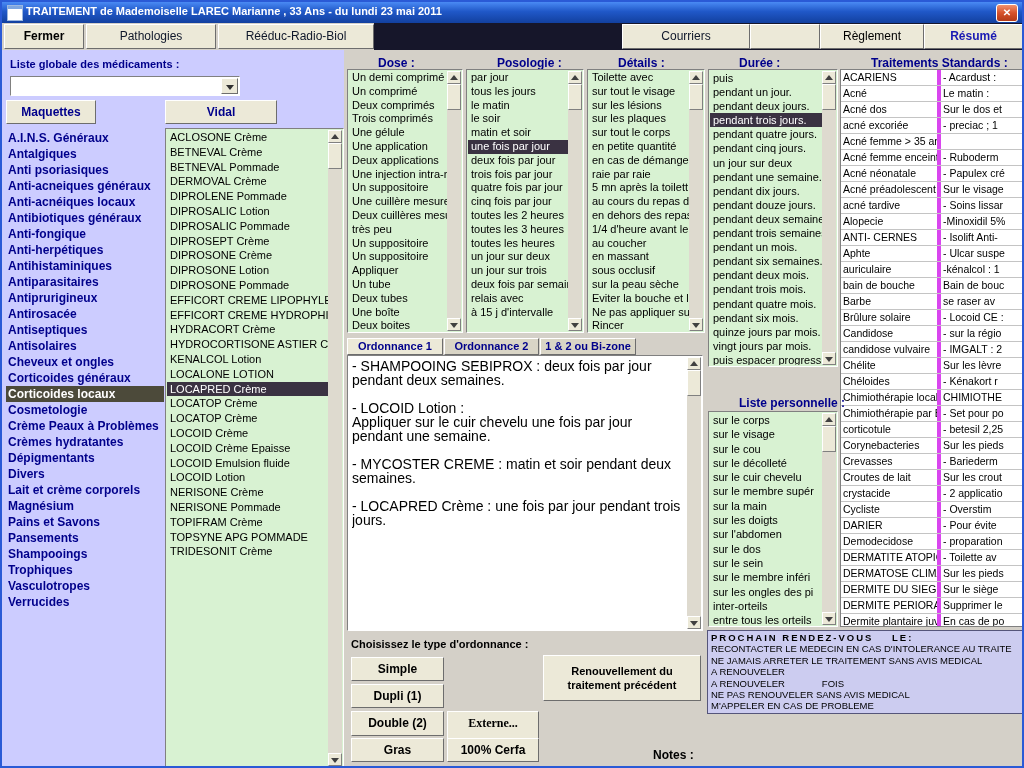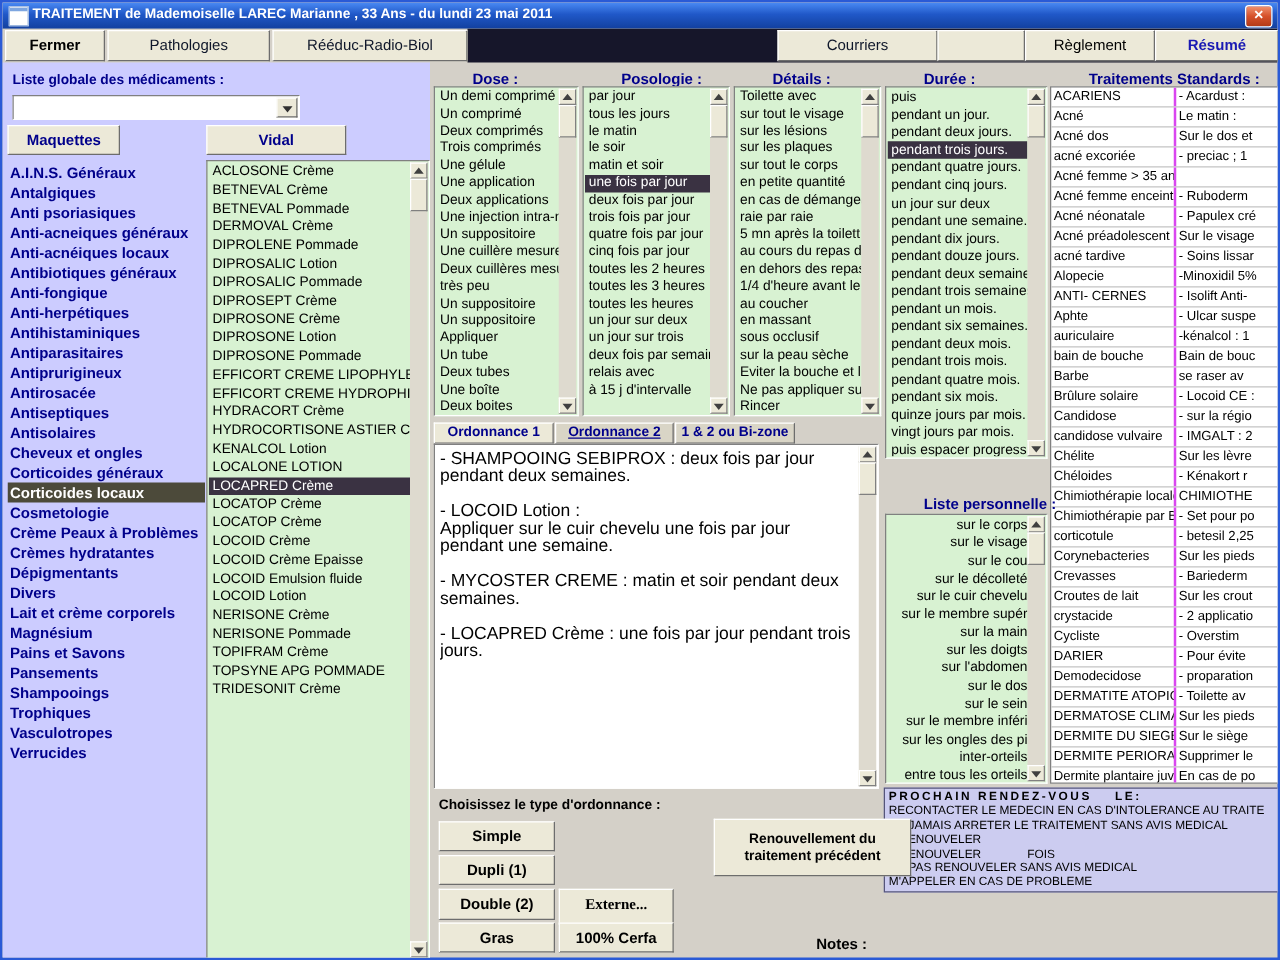--- a/index.html
+++ b/index.html
@@ -37,38 +37,38 @@
   .vscroll{position:absolute;right:1px;top:1px;bottom:1px;width:14px;background:#dedacf;}
   .sb{position:absolute;left:0;width:14px;height:13px;background:#ece9d8;border:1px solid;border-color:#fff #808080 #808080 #fff;box-sizing:border-box;}
   .sb-up{top:0;}.sb-down{bottom:0;}
   .sb-up::after{content:"";position:absolute;left:2px;top:3px;border-left:4px solid transparent;border-right:4px solid transparent;border-bottom:5px solid #404040;}
   .sb-down::after{content:"";position:absolute;left:2px;top:4px;border-left:4px solid transparent;border-right:4px solid transparent;border-top:5px solid #404040;}
   .sb-thumb{position:absolute;left:0;top:13px;width:14px;height:26px;background:#ece9d8;border:1px solid;border-color:#fff #808080 #808080 #fff;box-sizing:border-box;}
   
   #standards{position:absolute;left:838px;top:67px;width:184px;height:558px;background:#fff;border:1px solid #808080;box-sizing:border-box;overflow:hidden;}
   .trow{display:flex;height:16px;box-sizing:border-box;border-bottom:1px solid #c4c4c4;}
   .tcell{font-size:10.5px;line-height:15px;white-space:nowrap;overflow:hidden;padding-left:2px;box-sizing:border-box;}
-  .tcell.c0{width:100px;border-right:2px solid #d946ef;}
+  .tcell.c0{width:100px;border-right:4px solid #d946ef;}
   .tcell.c1{flex:1;}
   
   .otab{position:absolute;top:336px;height:17px;box-sizing:border-box;background:#ece9d8;border:1px solid;border-color:#fff #6d6d6d #6d6d6d #fff;font-size:11px;font-weight:bold;color:#00008b;text-align:center;line-height:15px;}
   .otab.inactive{background:#d9d5c6;}
   #rx{position:absolute;left:345px;top:353px;width:356px;height:276px;background:#fff;border:1px solid;border-color:#808080 #fff #fff #808080;box-sizing:border-box;}
   #rx-text{position:absolute;left:4px;top:3px;right:18px;bottom:2px;font-size:14px;line-height:14px;white-space:pre-wrap;overflow:hidden;}
   
   #rv{position:absolute;left:705px;top:628px;width:317px;height:84px;background:#ccccf0;border:1px solid #55557a;box-sizing:border-box;overflow:hidden;padding:1px 3px;}
   .rv-line{font-size:9.5px;line-height:11.4px;white-space:pre;overflow:hidden;color:#000;}
   .rv-line:first-child{letter-spacing:2px;font-weight:bold;}
   
   .cmdbtn{position:absolute;background:#ece9d8;border:1px solid;border-color:#fff #6d6d6d #6d6d6d #fff;box-sizing:border-box;font-size:12px;font-weight:bold;text-align:center;}
   .radiorow{position:relative;height:24px;background:#ece9d8;border:1px solid;border-color:#fff #6d6d6d #6d6d6d #fff;box-sizing:border-box;font-size:11px;font-weight:bold;line-height:22px;padding-left:20px;}
   .radio{position:absolute;left:5px;top:6px;width:10px;height:10px;border-radius:50%;background:#fff;border:1px solid #555;box-sizing:border-box;}
   .radio.on::after{content:"";position:absolute;left:2px;top:2px;width:4px;height:4px;border-radius:50%;background:#000;}
   #enreg-btn{color:#2929c8;font-size:11px;line-height:13px;padding-top:6px;}
-  #renouv-btn{font-size:11px;line-height:14px;padding-top:8px;margin-left:28px;}
+  #renouv-btn{font-size:11px;line-height:14px;padding-top:8px;}
 </style>
 </head>
 <body>
 
 <div id="win">
 
   <div id="titlebar">
     <div id="app-icon"></div>
     <div id="title-text">TRAITEMENT de Mademoiselle LAREC Marianne , 33 Ans  -  du lundi 23 mai 2011</div>
     <div id="close-btn"><span>✕</span></div>
@@ -426,42 +426,42 @@
         <div class="tcell c0">DERMITE PERIORALE</div>
         <div class="tcell c1">Supprimer le</div>
       </div>
       <div class="trow">
         <div class="tcell c0">Dermite plantaire juvénil</div>
         <div class="tcell c1">En cas de po</div>
       </div>
     </div>
 
   <div class="otab" style="left:345px;width:96px;">Ordonnance 1</div>
-  <div class="otab inactive" style="left:442px;width:95px;text-decoration:underline;">Ordonnance 2</div>
+  <div class="otab inactive" style="left:442px;width:95px;">Ordonnance 2</div>
   <div class="otab inactive" style="left:538px;width:96px;">1 &amp; 2 ou Bi-zone</div>
 
   <div id="rx">
     <div id="rx-text">- SHAMPOOING SEBIPROX : deux fois par jour pendant deux semaines.
 
 - LOCOID Lotion :
 Appliquer sur le cuir chevelu une fois par jour pendant une semaine.
 
 - MYCOSTER CREME : matin et soir pendant deux semaines.
 
 - LOCAPRED Crème : une fois par jour pendant trois jours.</div>
     <div class="vscroll">
         <div class="sb sb-up"></div>
         <div class="sb-thumb"></div>
         <div class="sb sb-down"></div>
       </div>
   </div>
 
   <div class="colhead" style="left:709px;top:394px;">Liste personnelle :</div>
   <div class="glist" style="left:706px;top:409px;width:130px;height:216px;">
-    <div id="perso-list" style="position:absolute;left:1px;top:1px;right:15px;bottom:1px;overflow:hidden;text-align:right;">
+    <div id="perso-list" style="position:absolute;left:1px;top:1px;right:15px;bottom:1px;overflow:hidden;">
         <div class="li">sur le corps</div>
         <div class="li">sur le visage</div>
         <div class="li">sur le cou</div>
         <div class="li">sur le décolleté</div>
         <div class="li">sur le cuir chevelu</div>
         <div class="li">sur le membre supér</div>
         <div class="li">sur la main</div>
         <div class="li">sur les doigts</div>
         <div class="li">sur l'abdomen</div>
         <div class="li">sur le dos</div>

